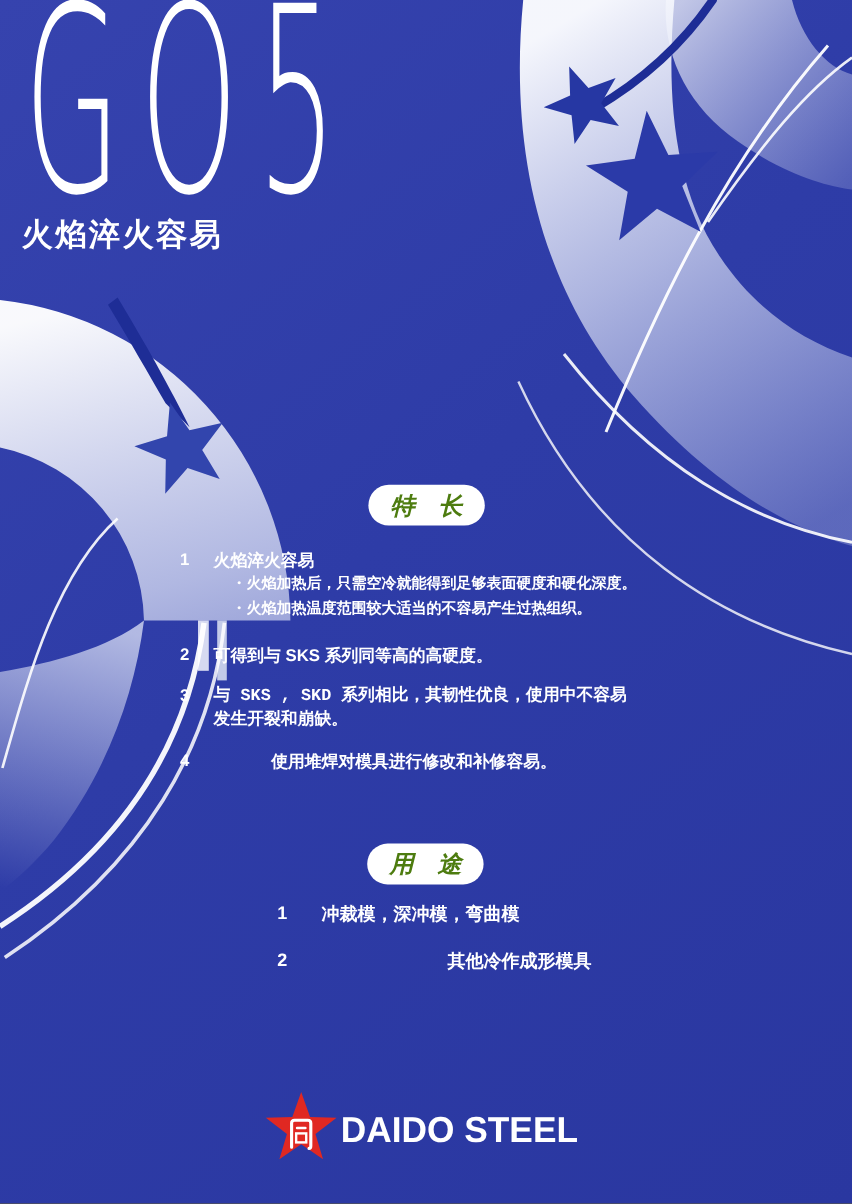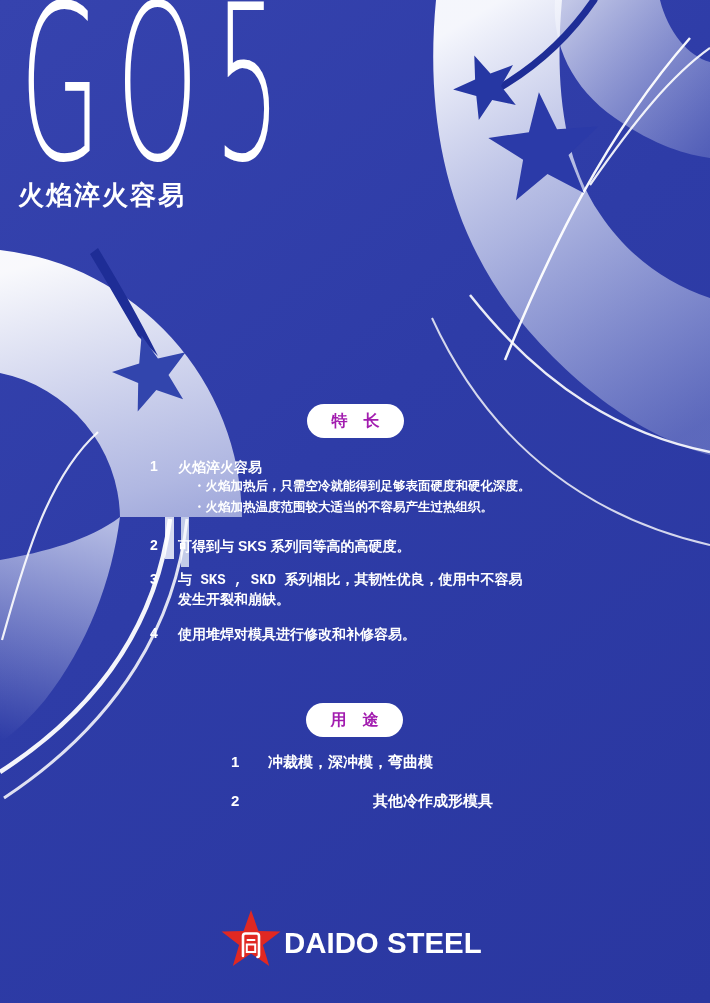--- a/index.html
+++ b/index.html
@@ -13,21 +13,21 @@
   .abs{position:absolute;color:#fff;}
   .title{
     left:20px;top:-23px;font-size:104px;line-height:1;font-weight:200;
     letter-spacing:16px;transform:scaleY(2.07);transform-origin:top left;
     font-family:"DejaVu Sans","Liberation Sans",sans-serif;white-space:nowrap;
   }
   .subtitle{left:18px;top:178px;font-size:26px;font-weight:bold;letter-spacing:2px;white-space:nowrap;}
   .badge{
     width:97px;height:34px;background:#fff;border-radius:17px;
     display:flex;align-items:center;justify-content:center;
-    color:#a21caf;font-size:16px;font-weight:bold;white-space:nowrap;
+    color:#4d7c0f;font-size:20px;font-weight:bold;white-space:nowrap;font-style:italic;
   }
   .badge-features{left:307px;top:404px;}
   .badge-uses{left:306px;top:703px;}
   .num{font-size:14px;font-weight:bold;width:22px;}
   .f-num{left:150px;}
   .u-num{left:231px;font-size:15px;}
   .f-text{left:178px;width:380px;font-size:14px;font-weight:bold;line-height:19.5px;}
   .f-bullets{left:193px;width:380px;font-size:12.5px;font-weight:bold;line-height:21px;font-family:Liberation Mono, monospace;}
   .u-text{left:268px;width:330px;font-size:15px;font-weight:bold;white-space:nowrap;}
   .brand{
@@ -113,21 +113,21 @@
   <div class="abs num f-num" style="top:537px;">2</div>
   <div class="abs f-text" style="top:537px;">可得到与 SKS 系列同等高的高硬度。</div>
 
   <div class="abs num f-num" style="top:571px;">3</div>
   <div class="abs f-text" style="top:571px;font-family:Liberation Mono, monospace;">
     <div>与 SKS , SKD 系列相比，其韧性优良，使用中不容易</div>
     <div>发生开裂和崩缺。</div>
   </div>
 
   <div class="abs num f-num" style="top:625px;">4</div>
-  <div class="abs f-text" style="top:625px;">使用堆焊对模具进行修改和补修容易。</div>
+  <div class="abs f-text" style="top:625px;margin-left:48px;">使用堆焊对模具进行修改和补修容易。</div>
 
   <div class="abs badge badge-uses">
     <span>用　途</span>
   </div>
 
   <div class="abs num u-num" style="top:753px;">1</div>
   <div class="abs u-text" style="top:753px;">冲裁模，深冲模，弯曲模</div>
 
   <div class="abs num u-num" style="top:792px;">2</div>
   <div class="abs u-text" style="top:792px;text-align:center;">其他冷作成形模具</div>

